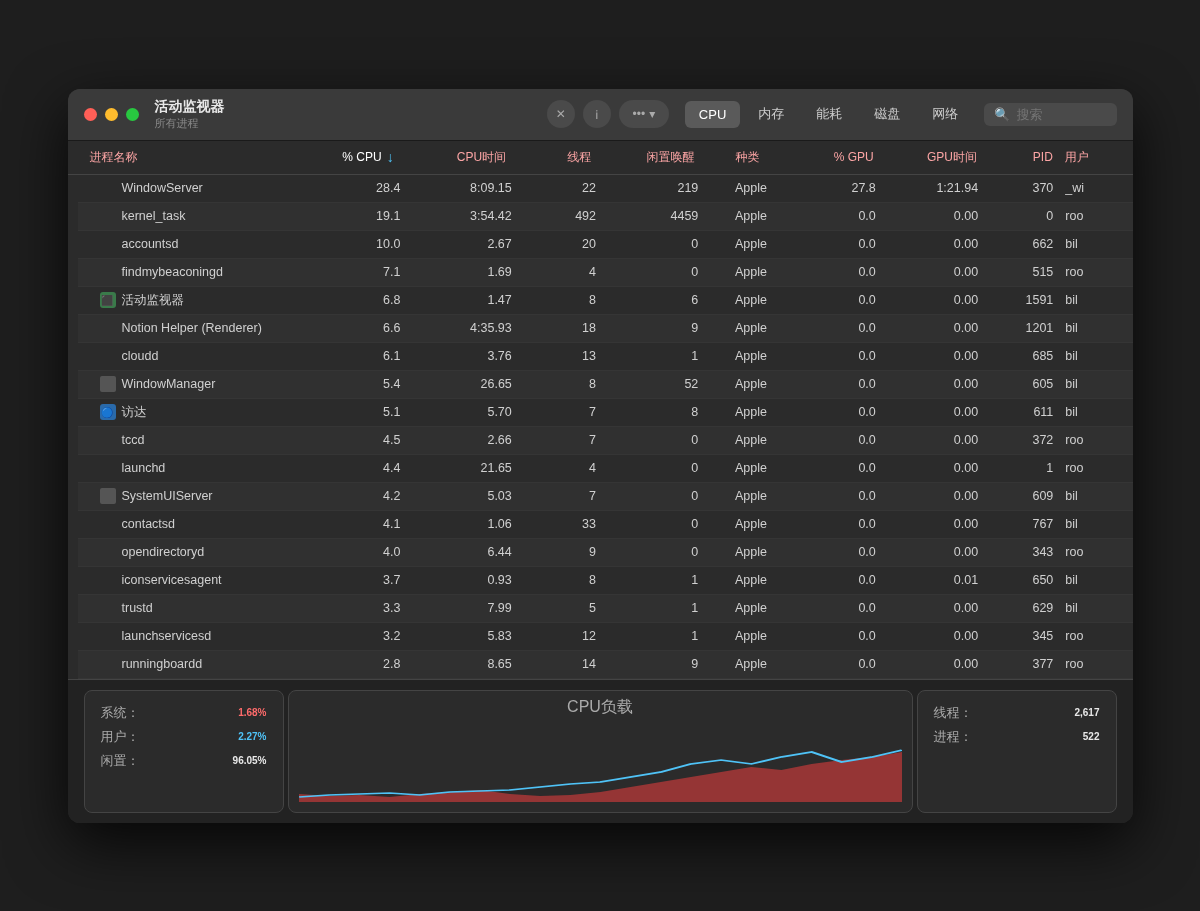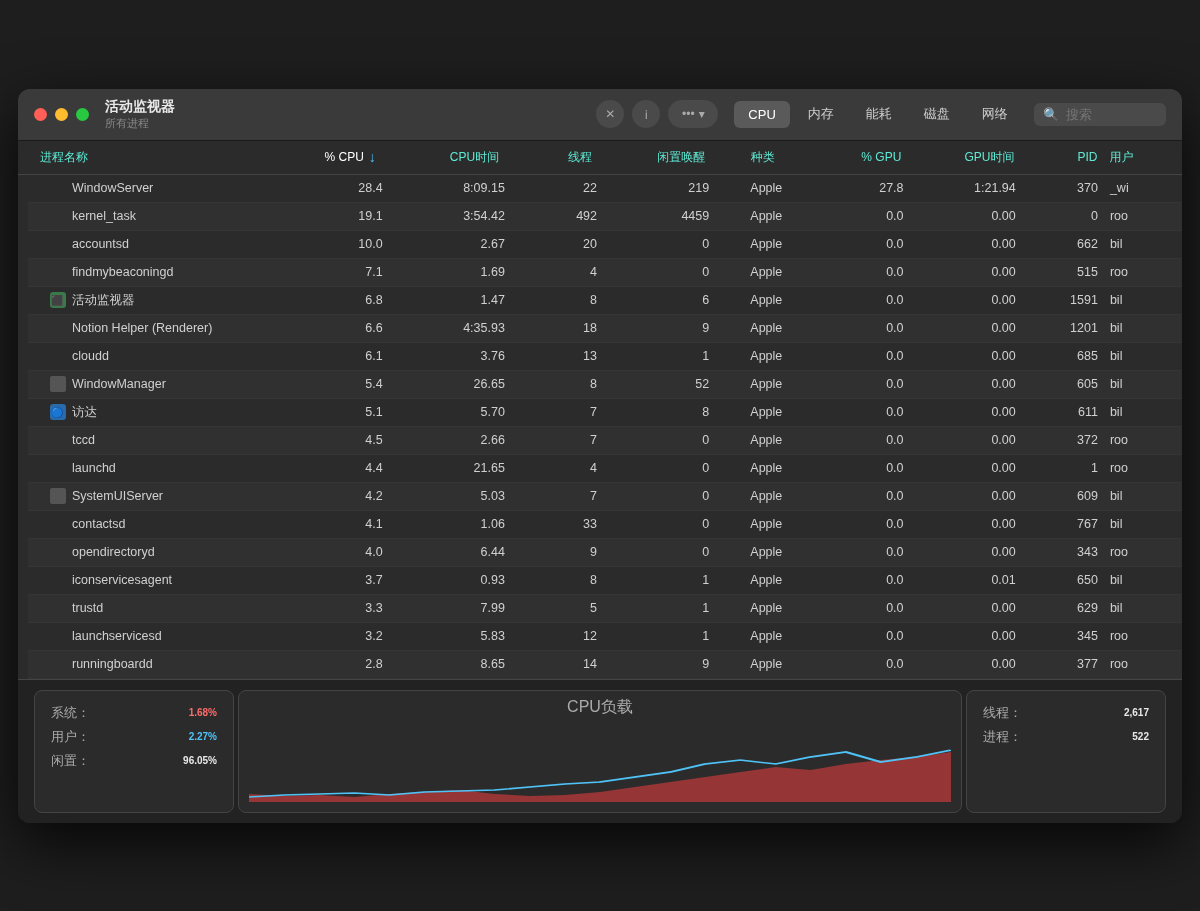--- a/index.html
+++ b/index.html
@@ -5,21 +5,21 @@
     * { box-sizing: border-box; margin: 0; padding: 0; }
     body {
       background: #1e1e1e;
       display: flex;
       justify-content: center;
       align-items: center;
       min-height: 100vh;
       font-family: -apple-system, 'PingFang SC', 'Helvetica Neue', Arial, sans-serif;
     }
     .window {
-      width: 1164px;
+      width: 1065px;
       background: #2b2b2b;
       border-radius: 12px;
       overflow: hidden;
       box-shadow: 0 20px 60px rgba(0,0,0,0.8);
     }
     .titlebar {
       background: #3a3a3a;
       height: 52px;
       display: flex;
       align-items: center;
@@ -113,21 +113,21 @@
       width: 90px;
     }
     .search-icon { color: #888; font-size: 13px; }
     .table-header {
       display: flex;
       background: #2b2b2b;
       border-bottom: 1px solid #444;
       padding: 0 16px;
     }
     .th {
-      color: #5eead4;
+      color: #fca5a5;
       font-size: 12px;
       padding: 8px 6px;
       user-select: none;
       display: flex;
       align-items: center;
       gap: 3px;
     }
     .th.sort-active { color: #fff; }
     .col-name { flex: 2.2; min-width: 160px; }
     .col-cpu { flex: 1; min-width: 80px; justify-content: flex-end; }

